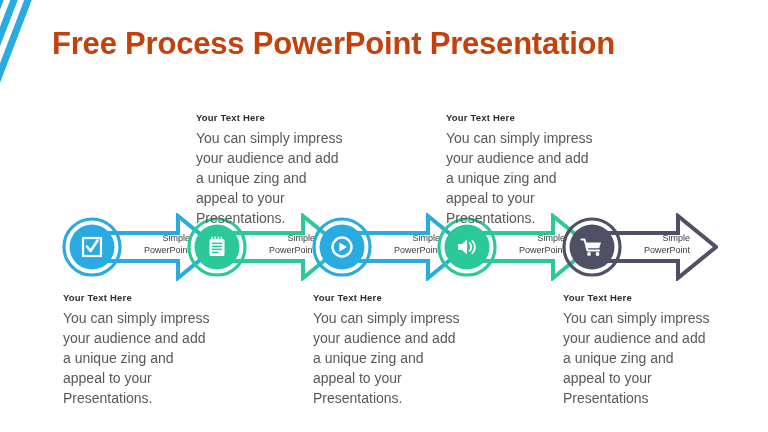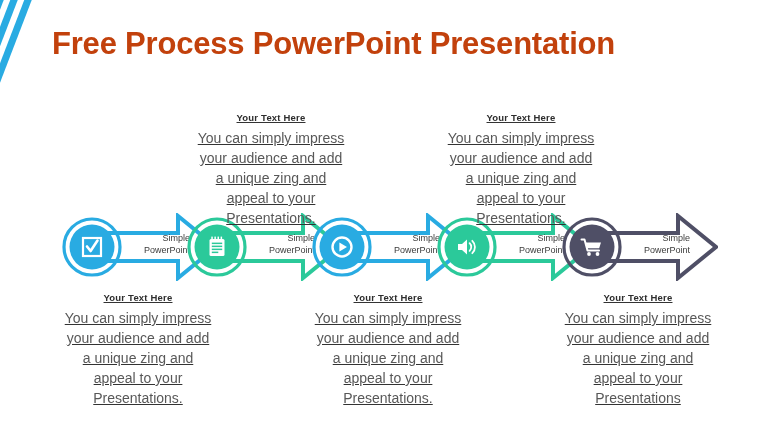--- a/index.html
+++ b/index.html
@@ -92,22 +92,21 @@
     font-size: 9px;
     line-height: 11.5px;
     color: #3b3b3b;
     pointer-events: none;
   }
 
   
   .callout {
     position: absolute;
     width: 150px;
-    text-align: center;
-    text-decoration: underline;
+    text-align: left;
   }
   .callout-title {
     font-size: 9.5px;
     font-weight: bold;
     color: #2d2d2d;
     margin-bottom: 5px;
     letter-spacing: 0.2px;
   }
   .callout-body {
     font-size: 14px;

